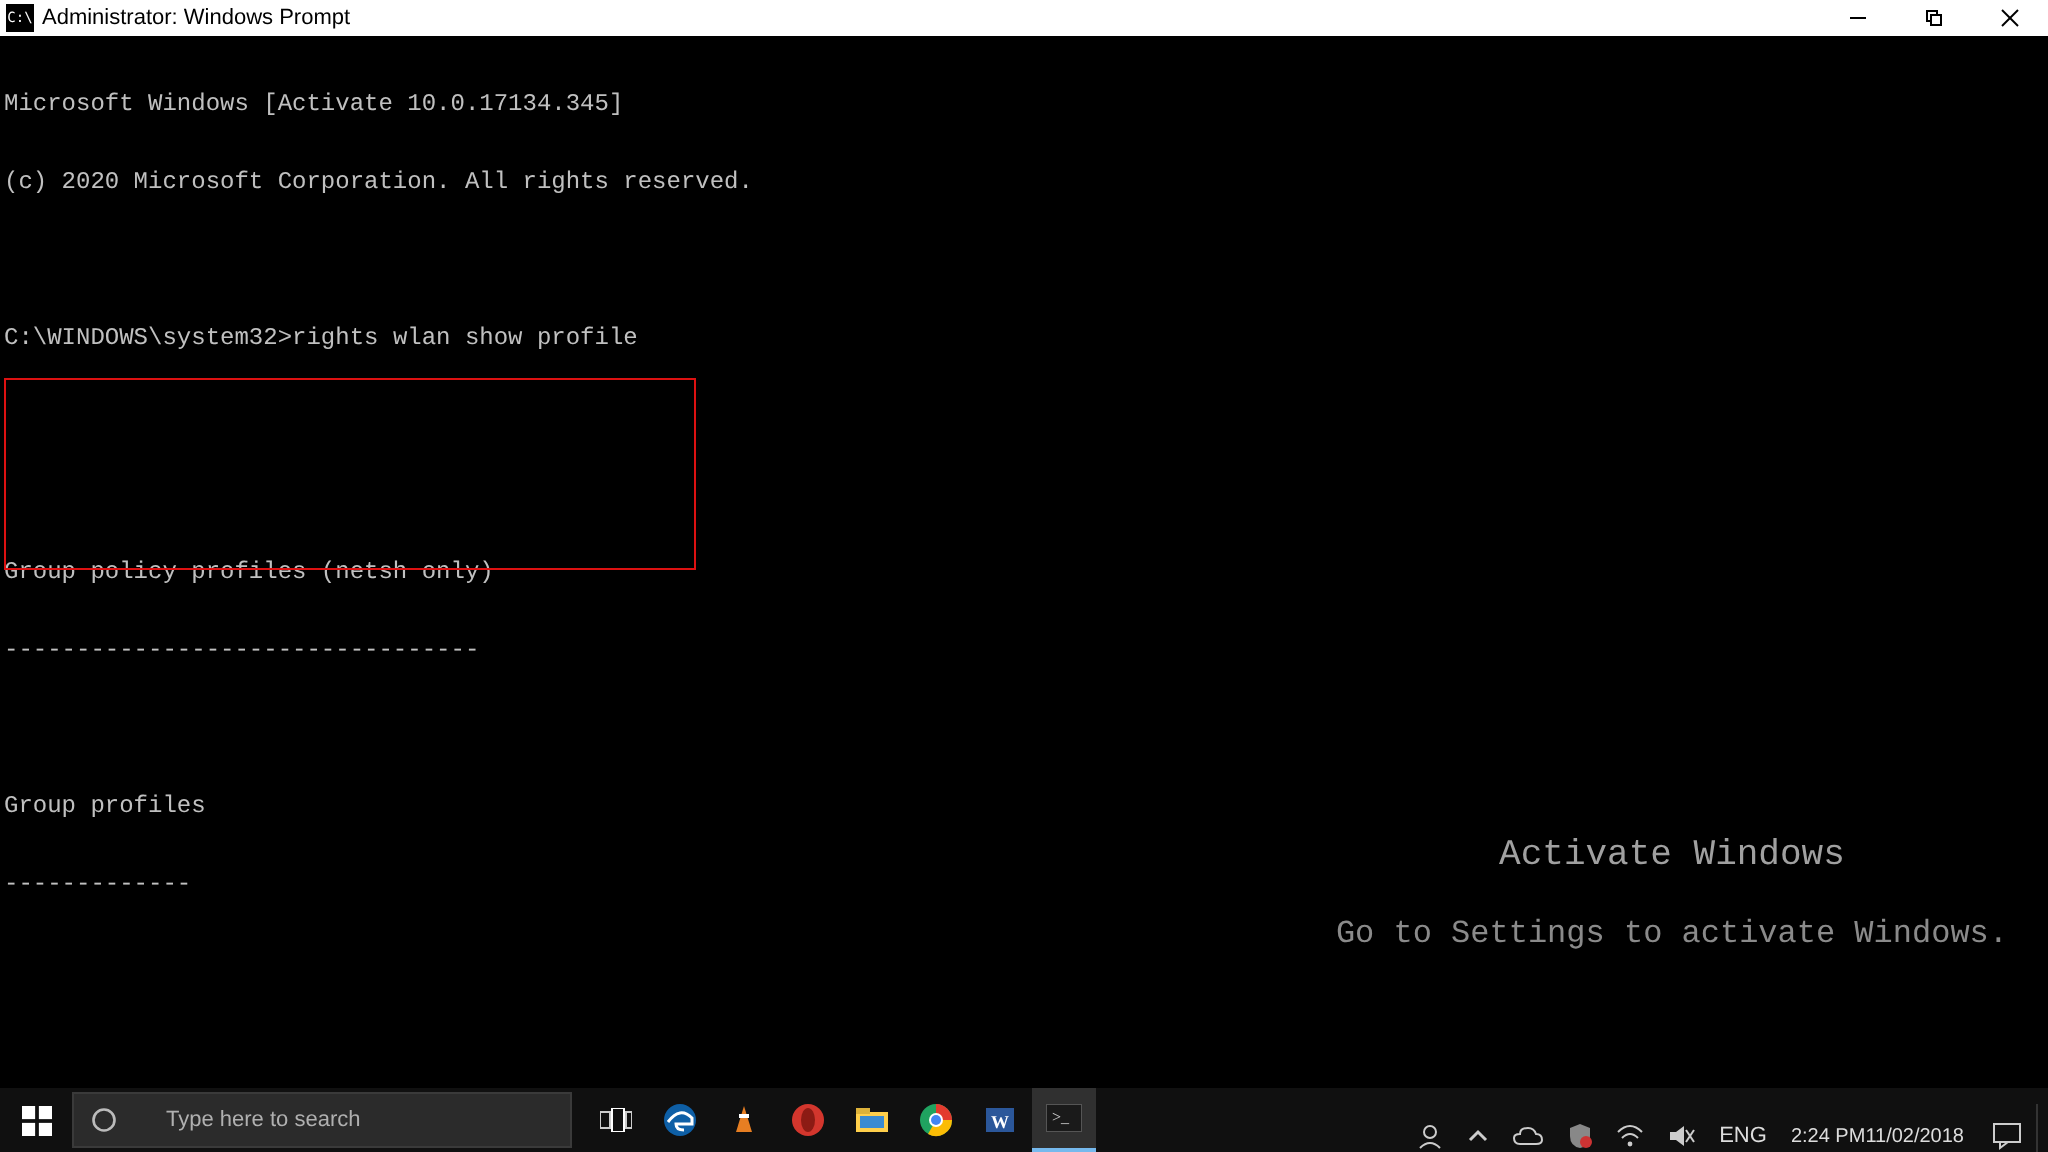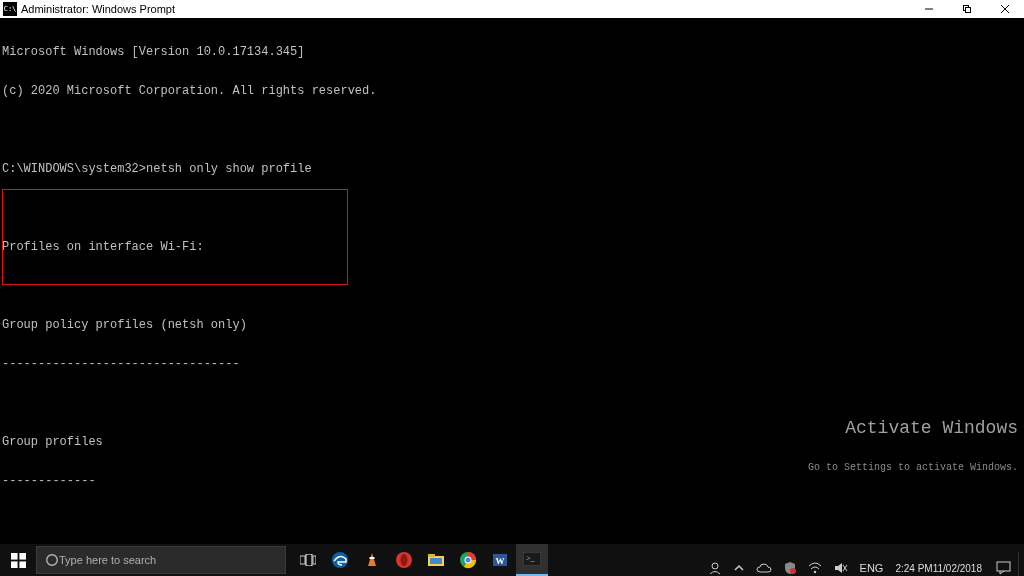--- a/index.html
+++ b/index.html
@@ -7,26 +7,26 @@
   .window { width: 1024px; height: 576px; display: flex; flex-direction: column; background: #000; }
   .titlebar { height: 18px; background: #fff; display: flex; align-items: center; font-size: 11px; color: #000; }
   .titlebar .icon { width: 14px; height: 14px; margin: 0 4px 0 3px; background: #000; display: inline-flex; align-items: center; justify-content: center; color: #fff; font-size: 7px; font-family: Consolas, monospace; }
   .titlebar .title { flex: 0 0 auto; }
   .titlebar .spacer { flex: 1 1 auto; }
   .winbtn { width: 38px; height: 18px; display: flex; align-items: center; justify-content: center; }
   .winbtn svg { width: 10px; height: 10px; }
   .console { flex: 1 1 auto; background: #000; color: #c0c0c0; font-family: Consolas, "Courier New", monospace; font-size: 12px; line-height: 13px; padding: 2px 0 0 2px; white-space: pre; position: relative; overflow: hidden; }
   .console .line { height: 13px; }
   .highlight { position: absolute; border: 1px solid #d11; pointer-events: none; }
-  .watermark { position: absolute; right: 6px; bottom: 44px; color: #8a8a8a; text-align: right; }
+  .watermark { position: absolute; right: 20px; bottom: 44px; color: #8a8a8a; text-align: center; }
   .watermark .h { font-size: 18px; color: #a0a0a0; }
-  .watermark .s { font-size: 10px; }
+  .watermark .s { font-size: 16px; }
   .taskbar { height: 32px; background: #101010; display: flex; align-items: center; color: #fff; font-size: 11px; }
   .start { width: 36px; height: 32px; display: flex; align-items: center; justify-content: center; }
-  .searchbox { width: 250px; height: 28px; background: #2b2b2b; border: 1px solid #3a3a3a; display: flex; align-items: center; gap: 0; padding: 0 8px; color: #b0b0b0; margin-right: 6px;}
+  .searchbox { width: 250px; height: 28px; background: #2b2b2b; border: 1px solid #3a3a3a; display: flex; align-items: center; gap: 24px; padding: 0 8px; color: #b0b0b0; margin-right: 6px;}
   .tb-icon { width: 32px; height: 32px; display: flex; align-items: center; justify-content: center; }
   .tb-icon.active { background: #303030; border-bottom: 2px solid #76b9ed; }
   .tray { margin-left: auto; display: flex; align-items: center; height: 32px; margin-top: 16px; }
   .tray .tcell { height: 32px; display: flex; align-items: center; justify-content: center; padding: 0 6px; color: #ddd; }
   .clock { display: flex; flex-direction: row; align-items: flex-end; font-size: 10px; line-height: 11px; padding: 0 6px; color: #ddd;}
   .notif { width: 30px; height: 32px; display:flex; align-items:center; justify-content:center; }
 </style>
 </head>
 <body>
 
@@ -49,26 +49,25 @@
     </div>
     <div class="winbtn">
       <svg viewBox="0 0 10 10">
           <line x1="1" y1="1" x2="9" y2="9" stroke="#000" stroke-width="1"></line>
           <line x1="9" y1="1" x2="1" y2="9" stroke="#000" stroke-width="1"></line>
         </svg>
     </div>
   </div>
 
   <div class="console">
-    <div class="line">Microsoft Windows [Version 10.0.17134.345]</div>
+    <div class="line">Microsoft Windows [Activate 10.0.17134.345]</div>
     <div class="line">(c) 2020 Microsoft Corporation. All rights reserved.</div>
     <div class="line"></div>
-    <div class="line"><span>C:\WINDOWS\system32&gt;</span><span>netsh only show profile</span></div>
-    <div class="line"></div>
-    <div class="line">Profiles on interface Wi-Fi:</div>
+    <div class="line"><span>C:\WINDOWS\system32&gt;</span><span>rights wlan show profile</span></div>
+    <div class="line"></div>
     <div class="line"></div>
     <div class="line">Group policy profiles (netsh only)</div>
     <div class="line">---------------------------------</div>
     <div class="line"></div>
     <div class="line">Group profiles</div>
     <div class="line">-------------</div>
     
     
     
     

